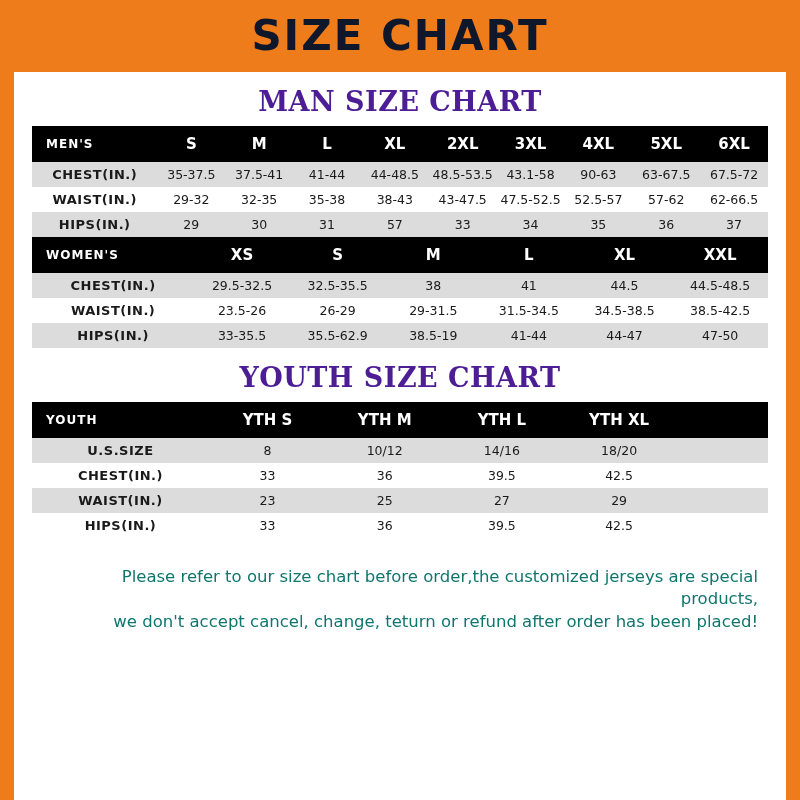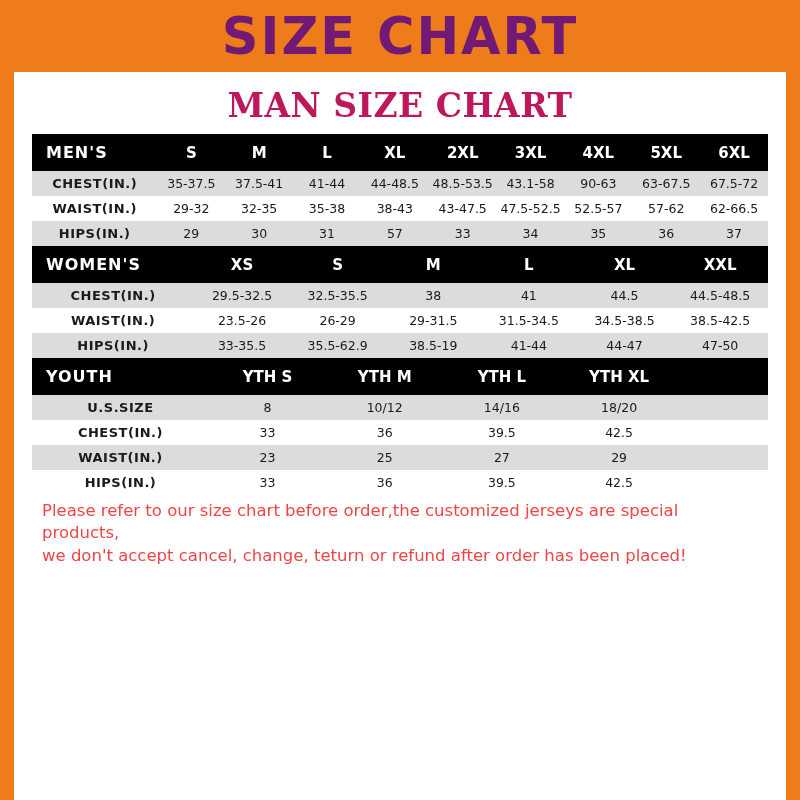--- a/index.html
+++ b/index.html
@@ -25,35 +25,35 @@
   .banner {
     height: 72px;
     background: #ef7c1a;
     display: flex;
     align-items: center;
     justify-content: center;
   }
   .banner-title {
     font-family: "DejaVu Sans", sans-serif;
     font-weight: bold;
-    font-size: 51px;
+    font-size: 42px;
     letter-spacing: 2px;
-    color: #701a75;
+    color: #0f172a;
     line-height: 1;
   }
   .content {
     padding: 0 18px;
     box-sizing: border-box;
   }
   .section-title {
     text-align: center;
     font-family: "DejaVu Serif", serif;
     font-weight: bold;
-    font-size: 33px;
-    color: #be185d;
+    font-size: 27px;
+    color: #4c1d95;
     margin: 14px 0 9px 0;
     letter-spacing: 0.5px;
   }
   table.size-table {
     width: 100%;
     border-collapse: collapse;
     table-layout: fixed;
   }
   table.size-table th,
   table.size-table td {
@@ -68,43 +68,43 @@
     background: #000000;
     color: #ffffff;
     font-size: 15px;
     font-weight: bold;
     padding: 9px 1px;
   }
   table.size-table thead th.rowhead {
     text-align: left;
     padding-left: 14px;
     letter-spacing: 1px;
-    font-size: 16px;
+    font-size: 12px;
     margin-top: 25px;
   }
   table.size-table tbody td.rowhead {
     text-align: center;
     font-weight: bold;
     letter-spacing: 0.5px;
     font-size: 13px;
   }
   tr.shade td {
     background: #dcdcdc;
   }
   tr.plain td {
     background: #ffffff;
   }
   .men-table td { font-size: 11.5px; }
   .men-table tbody td.rowhead { font-size: 12.5px; }
   .women-table td, .youth-table td { font-size: 13px; }
   .note {
-    margin-top: 5px;
+    margin-top: 28px;
     padding: 0 10px;
-    text-align: left;
-    color: #ef4444;
+    text-align: right;
+    color: #0f766e;
     font-family: "DejaVu Sans", sans-serif;
     font-size: 16.5px;
     line-height: 1.35;
   }
 </style>
 </head>
 <body>
 
 <div class="page">
 
@@ -206,20 +206,21 @@
           <td>33-35.5</td>
           <td>35.5-62.9</td>
           <td>38.5-19</td>
           <td>41-44</td>
           <td>44-47</td>
           <td>47-50</td>
         </tr>
       </tbody>
     </table>
 
+    <div class="section-title">YOUTH SIZE CHART</div>
     <table class="size-table youth-table">
       <thead>
         <tr>
           <th class="rowhead" style="width:22%">YOUTH</th>
           <th>YTH S</th>
           <th>YTH M</th>
           <th>YTH L</th>
           <th>YTH XL</th>
           <th style="width:12%"></th>
         </tr>

